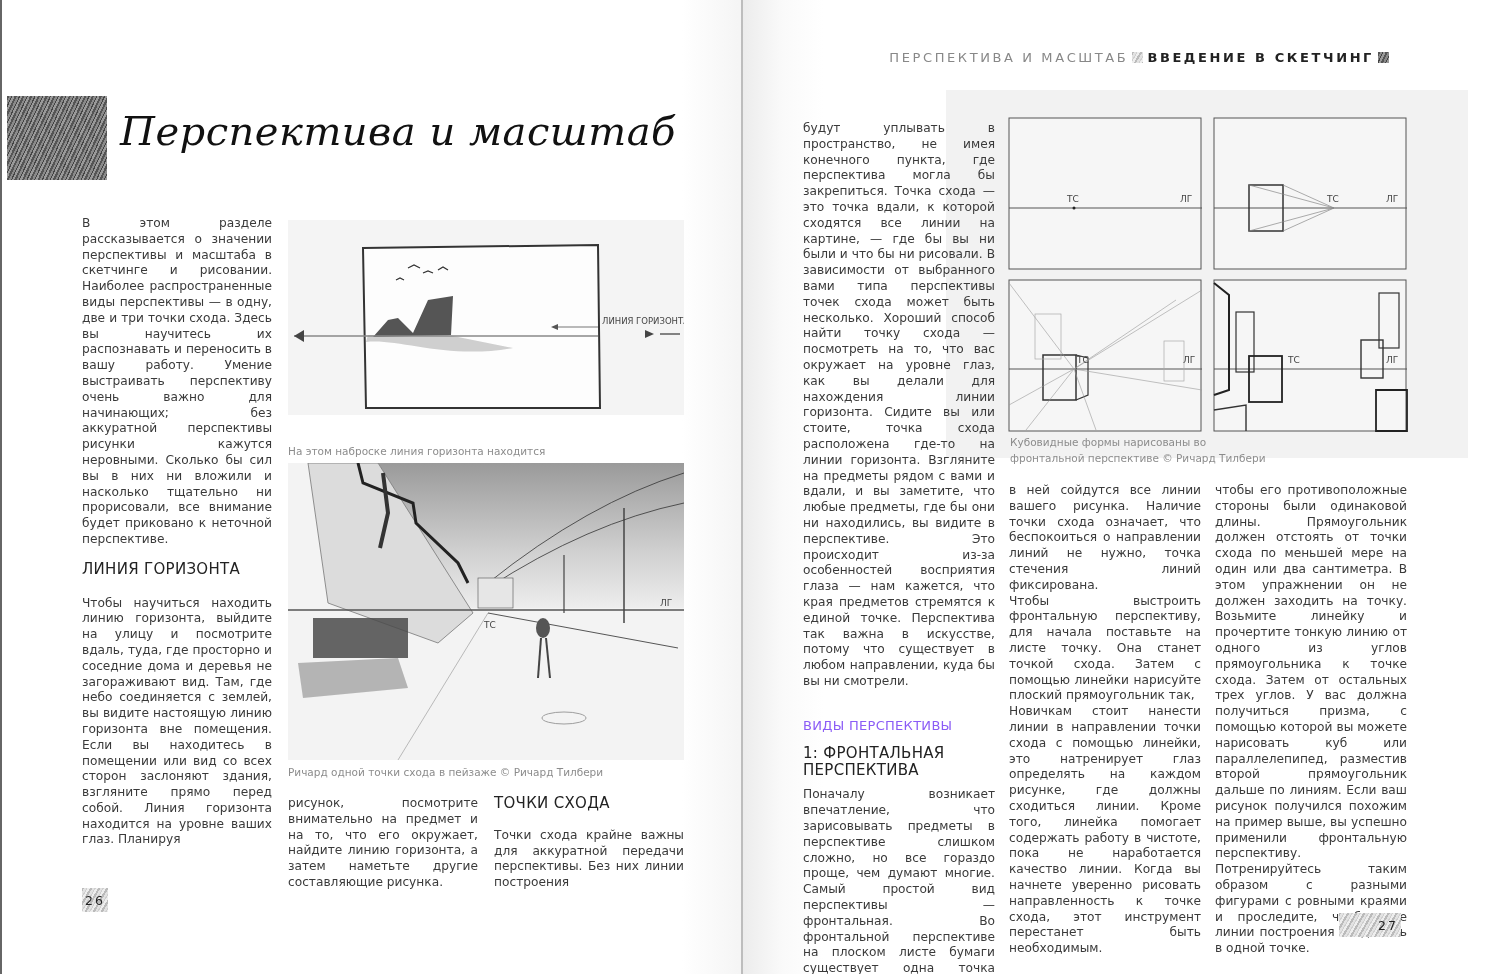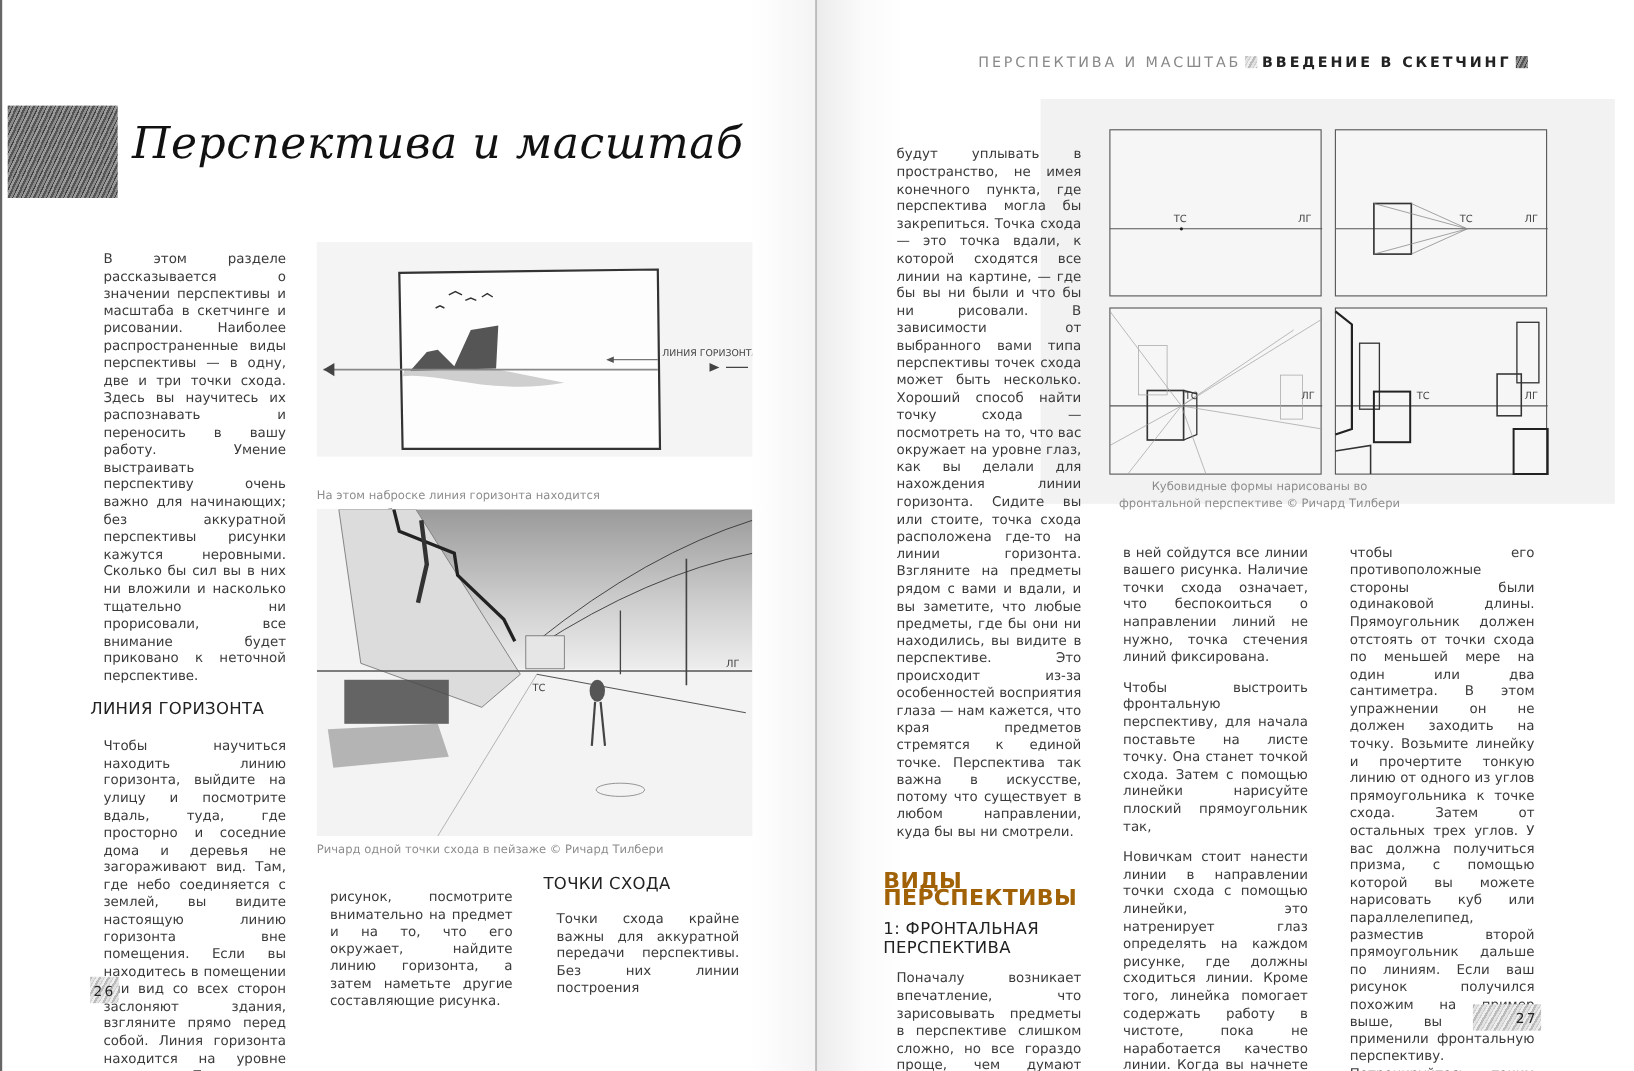--- a/index.html
+++ b/index.html
@@ -10,23 +10,23 @@
                background:linear-gradient(to right,#fff 0,#fff 680px,#f4f4f4 742px); }
   .page-right { left:743px; width:742px;
                background:linear-gradient(to right,#ececec 0,#fafafa 40px,#fff 80px,#fff 100%); }
   .spine { position:absolute; left:741px; top:0; width:2px; height:974px; background:#bdbdbd; }
   .hatch { background:repeating-linear-gradient(115deg,#555 0 2px,#8a8a8a 2px 4px,#444 4px 5px,#9a9a9a 5px 7px); }
   .hatch-light { background:repeating-linear-gradient(120deg,#bbb 0 2px,#e2e2e2 2px 4px,#cfcfcf 4px 5px,#eee 5px 7px); }
   .title-swatch { position:absolute; left:5px; top:96px; width:100px; height:84px; }
   .title { position:absolute; left:118px; top:108px; font-family:"DejaVu Serif", serif; font-style:italic;
            font-size:40px; color:#111; letter-spacing:0.5px; }
   .col { position:absolute; font-size:12.2px; line-height:15.8px; text-align:justify; color:#3a3a3a; }
-  .col p { margin:12px; }
+  .col p { margin:0; }
   .h-sec { font-size:15px; color:#222; letter-spacing:0.3px; margin:0; text-align:left; }
-  .h-bold { font-weight:bold; font-size:20px; color:#a16207; letter-spacing:0.3px; }
+  .h-bold { font-weight:normal; font-size:13px; color:#8b5cf6; letter-spacing:0.3px; }
   .caption { position:absolute; font-size:10.5px; line-height:15.5px; color:#8c8c8c; }
   .img { position:absolute; background:#f3f3f3; overflow:hidden; }
   .img svg { display:block; }
   .running { position:absolute; top:50px; right:92px; font-size:13px; letter-spacing:2.6px; white-space:nowrap; }
   .running .sec { color:#888; }
   .running .book { color:#222; font-weight:bold; }
   .sq { display:inline-block; width:11px; height:11px; vertical-align:-1px; margin:0 4px; }
   .pageno { position:absolute; width:26px; height:24px; font-size:12.5px; letter-spacing:2px; color:#222;
             display:flex; align-items:center; justify-content:center; }
   .gray-panel { position:absolute; left:946px; top:90px; width:522px; height:368px; background:#f2f2f2; }
@@ -154,21 +154,21 @@
       <rect x="303" y="266" width="33" height="46" fill="none" stroke="#222" stroke-width="1.8"></rect>
       <rect x="433" y="203" width="20" height="55" fill="none" stroke="#333" stroke-width="1.2"></rect>
       <rect x="415" y="250" width="22" height="38" fill="none" stroke="#333" stroke-width="1.4"></rect>
       <path d="M430 300 L461 300 L461 341 L430 341 Z" fill="none" stroke="#222" stroke-width="1.8"></path>
       <path d="M268 320 L300 315 L300 341" fill="none" stroke="#333" stroke-width="1.4"></path>
       <text x="342" y="273" font-size="9" fill="#444" font-family="DejaVu Sans, sans-serif">ТС</text>
       <text x="440" y="273" font-size="9" fill="#444" font-family="DejaVu Sans, sans-serif">ЛГ</text>
     </g>
   </svg>
 </div>
-<div class="caption" style="left:1010px; top:435px; width:270px;text-align:center;">Кубовидные формы нарисованы во фронтальной перспективе © Ричард Тилбери</div>
+<div class="caption" style="left:1010px; top:435px; width:270px;">Кубовидные формы нарисованы во фронтальной перспективе © Ричард Тилбери</div>
 
 <div class="col" style="left:803px; top:121px; width:192px;">
   <p>будут уплывать в пространство, не имея конечного пункта, где перспектива могла бы закрепиться. Точка схода — это точка вдали, к которой сходятся все линии на картине, — где бы вы ни были и что бы ни рисовали. В зависимости от выбранного вами типа перспективы точек схода может быть несколько. Хороший способ найти точку схода — посмотреть на то, что вас окружает на уровне глаз, как вы делали для нахождения линии горизонта. Сидите вы или стоите, точка схода расположена где-то на линии горизонта. Взгляните на предметы рядом с вами и вдали, и вы заметите, что любые предметы, где бы они ни находились, вы видите в перспективе. Это происходит из-за особенностей восприятия глаза — нам кажется, что края предметов стремятся к единой точке. Перспектива так важна в искусстве, потому что существует в любом направлении, куда бы вы ни смотрели.</p>
   <p class="h-bold" style="margin:28px 0 12px; text-align:left;">ВИДЫ ПЕРСПЕКТИВЫ</p>
   <p class="h-sec" style="margin:0 0 8px; line-height:17px;">1: ФРОНТАЛЬНАЯ ПЕРСПЕКТИВА</p>
   <p>Поначалу возникает впечатление, что зарисовывать предметы в перспективе слишком сложно, но все гораздо проще, чем думают многие. Самый простой вид перспективы — фронтальная. Во фронтальной перспективе на плоском листе бумаги существует одна точка схода. Эта единственная точка действует как магнит,</p>
 </div>
 
 <div class="col" style="left:1009px; top:483px; width:192px;">
   <p>в ней сойдутся все линии вашего рисунка. Наличие точки схода означает, что беспокоиться о направлении линий не нужно, точка стечения линий фиксирована.</p>

